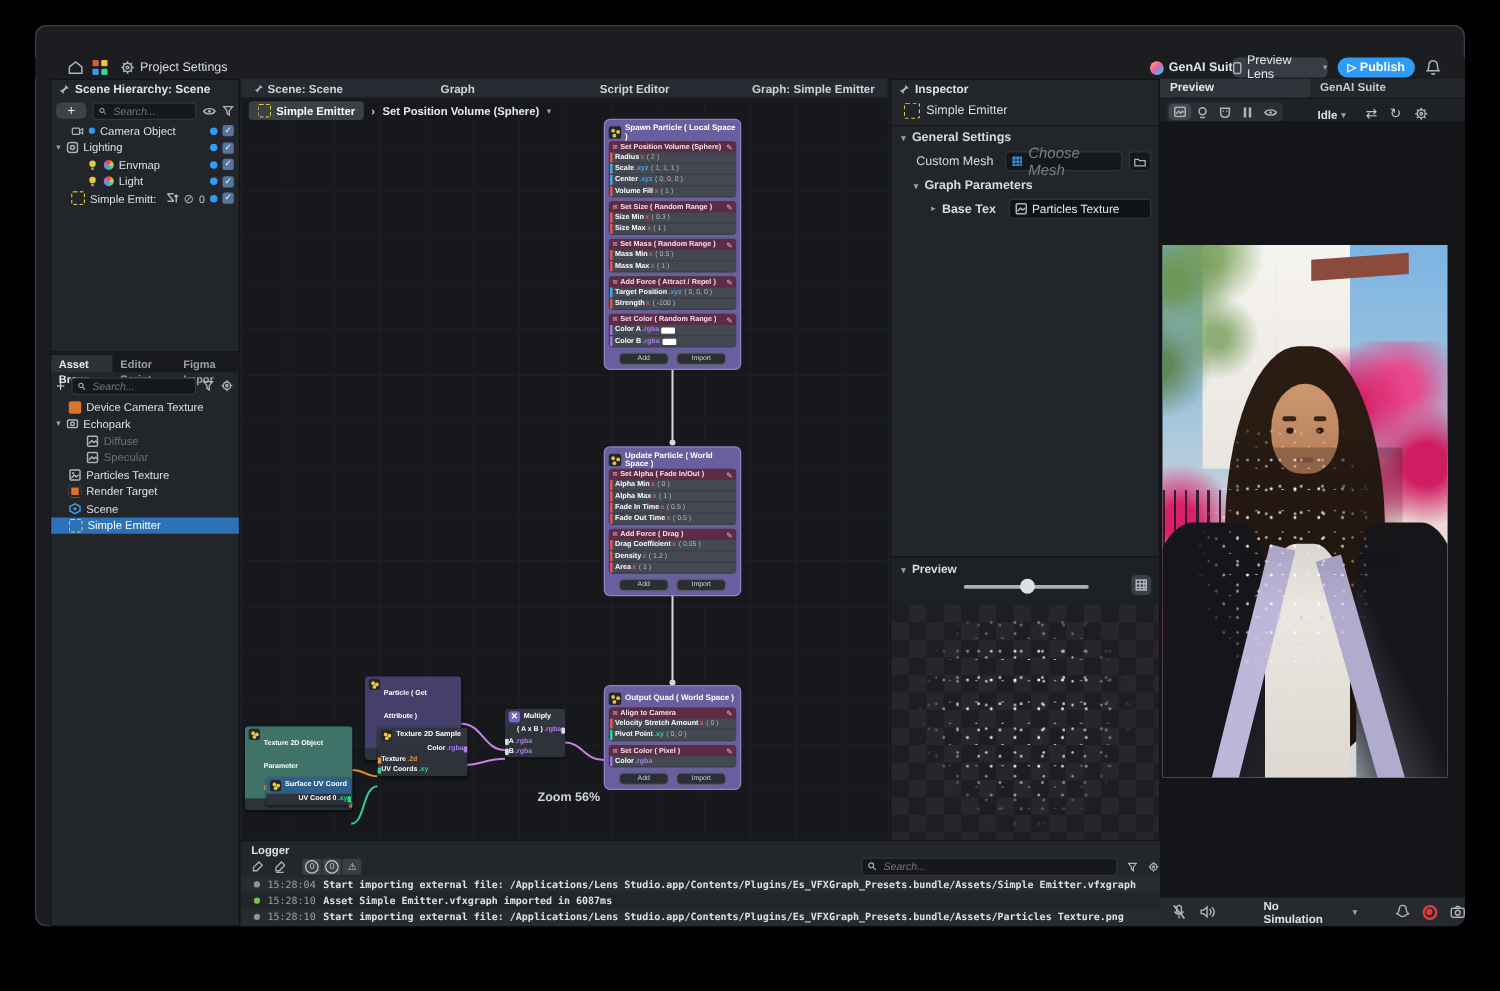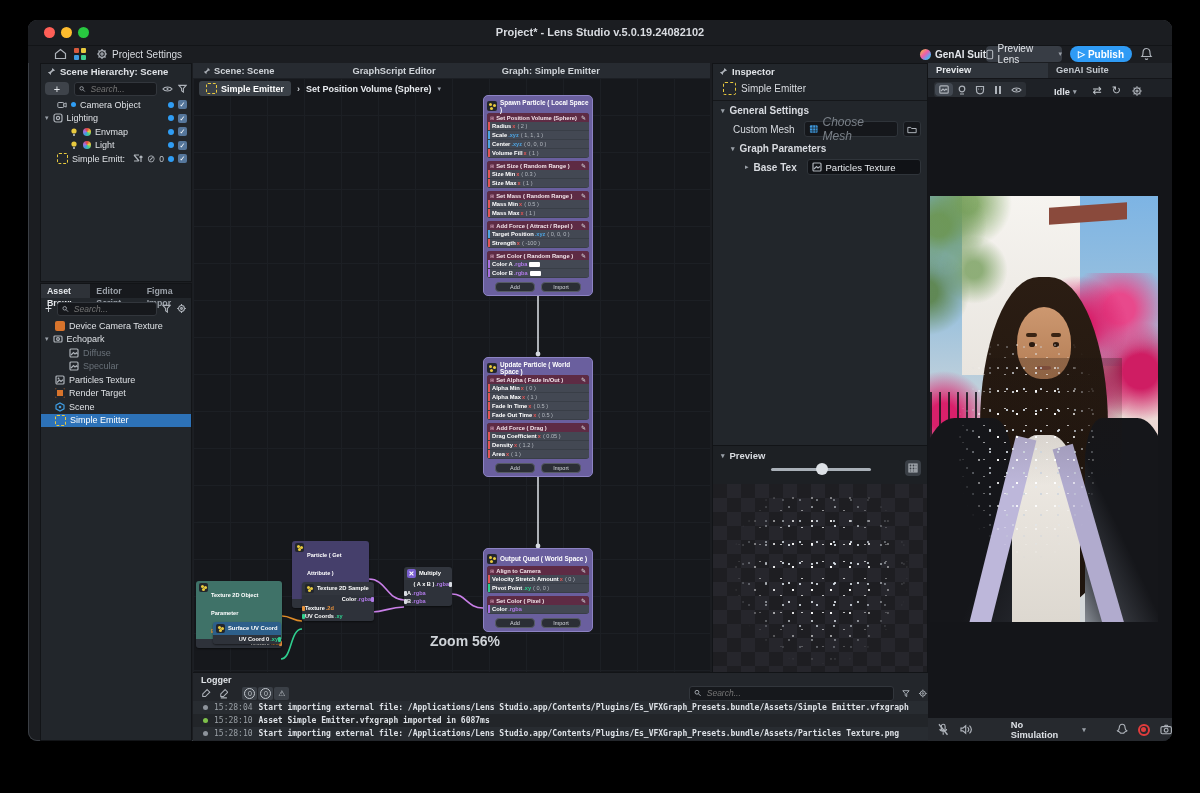--- a/index.html
+++ b/index.html
@@ -100,26 +100,20 @@
     justify-content:center;font-size:8px;color:#c3c8ce;}
   
   #photo{left:2px;top:133px;width:228px;height:426px;overflow:hidden;background:linear-gradient(#7db4e4 0%,#9cc2dd 28%,#d4d8da 55%);}
   .ph{position:absolute;}
 </style>
 </head>
 <body>
 
 <div id="win">
 
-  <div class="abs" id="titlebar">
-    <div class="abs tl" style="left:16px;background:#ff5f57"></div>
-    <div class="abs tl" style="left:33px;background:#febc2e"></div>
-    <div class="abs tl" style="left:50px;background:#28c840"></div>
-    <div class="abs" id="title">Project* - Lens Studio v.5.0.19.24082102</div>
-  </div>
 
   <div class="abs" id="topbar">
     <svg class="abs" style="left:26px;top:2px" width="13" height="12" viewBox="0 0 13 12">
       <path d="M1.5 5.5 L6.5 1.5 L11.5 5.5 V10.5 H1.5 Z" class="fico"></path>
       </svg>
     <div class="abs" style="left:46px;top:2px;width:12px;height:12px">
       <div class="abs" style="left:0;top:0;width:5px;height:5px;background:#d8593c;border-radius:1px"></div>
       <div class="abs" style="left:7px;top:0;width:5px;height:5px;background:#e8c93e;border-radius:1px"></div>
       <div class="abs" style="left:0;top:7px;width:5px;height:5px;background:#3f9be0;border-radius:1px"></div>
       <div class="abs" style="left:7px;top:7px;width:5px;height:5px;background:#3fcf8f;border-radius:1px"></div>
@@ -307,21 +301,21 @@
   </div>
 
   <div class="abs" style="left:165px;top:43px;width:517px;height:15px;background:#272b31;display:flex;align-items:center;font-size:9.3px;font-weight:bold;color:#cfd3d8">
     <span style="margin-left:10px;display:flex;align-items:center;gap:3px">
       <svg width="8" height="8" viewBox="0 0 10 10">
         <path d="M6 1 L9 4 L6.7 4.6 L4.6 6.7 L4.2 9 L1 5.8 L3.3 5.4 L5.4 3.3 Z" fill="#aeb3ba"></path>
         </svg>
       <span>Scene: Scene</span>
       </span>
     <span style="margin-left:78px">Graph</span>
-    <span style="">Script Editor</span>
+    <span style="margin-left:100px">Script Editor</span>
     <span style="margin-left:66px">Graph: Simple Emitter</span>
   </div>
   <div class="abs" style="left:165px;top:58px;width:517px;height:16px;background:#22252a">
     <div class="abs btn" style="left:5px;top:2px;width:16px;height:12px;background:#3a3f46;color:#e2e5ea;font-size:10px">+</div>
   </div>
 
   <div class="abs" id="canvas">
 
     <div class="abs" style="left:6px;top:3px;display:flex;align-items:center;gap:6px;z-index:30">
       <div style="display:flex;align-items:center;gap:4px;background:#3a4047;border-radius:3px;padding:2px 7px">
@@ -637,21 +631,21 @@
       </div>
       <div class="sn-body">
         <div class="port-row pr-out">
           <span>UV Coord 0</span>
             <span class="sfx c-green">.xy</span>
           <span class="port right b-green"></span>
         </div>
       </div>
     </div>
 
-    <div class="abs" style="left:237px;top:555px;font-size:14px;font-weight:bold;color:#cfd3d8;z-index:10">Zoom 56%</div>
+    <div class="abs" style="left:237px;top:555px;font-size:10px;font-weight:bold;color:#cfd3d8;z-index:10">Zoom 56%</div>
   </div>
 
   <div class="abs panel" style="left:684px;top:43px;width:216px;height:609px;border:1px solid #121417;box-sizing:border-box">
     <div class="row" style="padding-left:6px;height:15px">
       <svg width="9" height="9" viewBox="0 0 10 10">
         <path d="M6 1 L9 4 L6.7 4.6 L4.6 6.7 L4.2 9 L1 5.8 L3.3 5.4 L5.4 3.3 Z" fill="#aeb3ba"></path>
         </svg>
       <span class="phead">Inspector</span>
     </div>
     <div class="insrow" style="padding:3px 0 5px 10px;border-bottom:1px solid #15171a">

